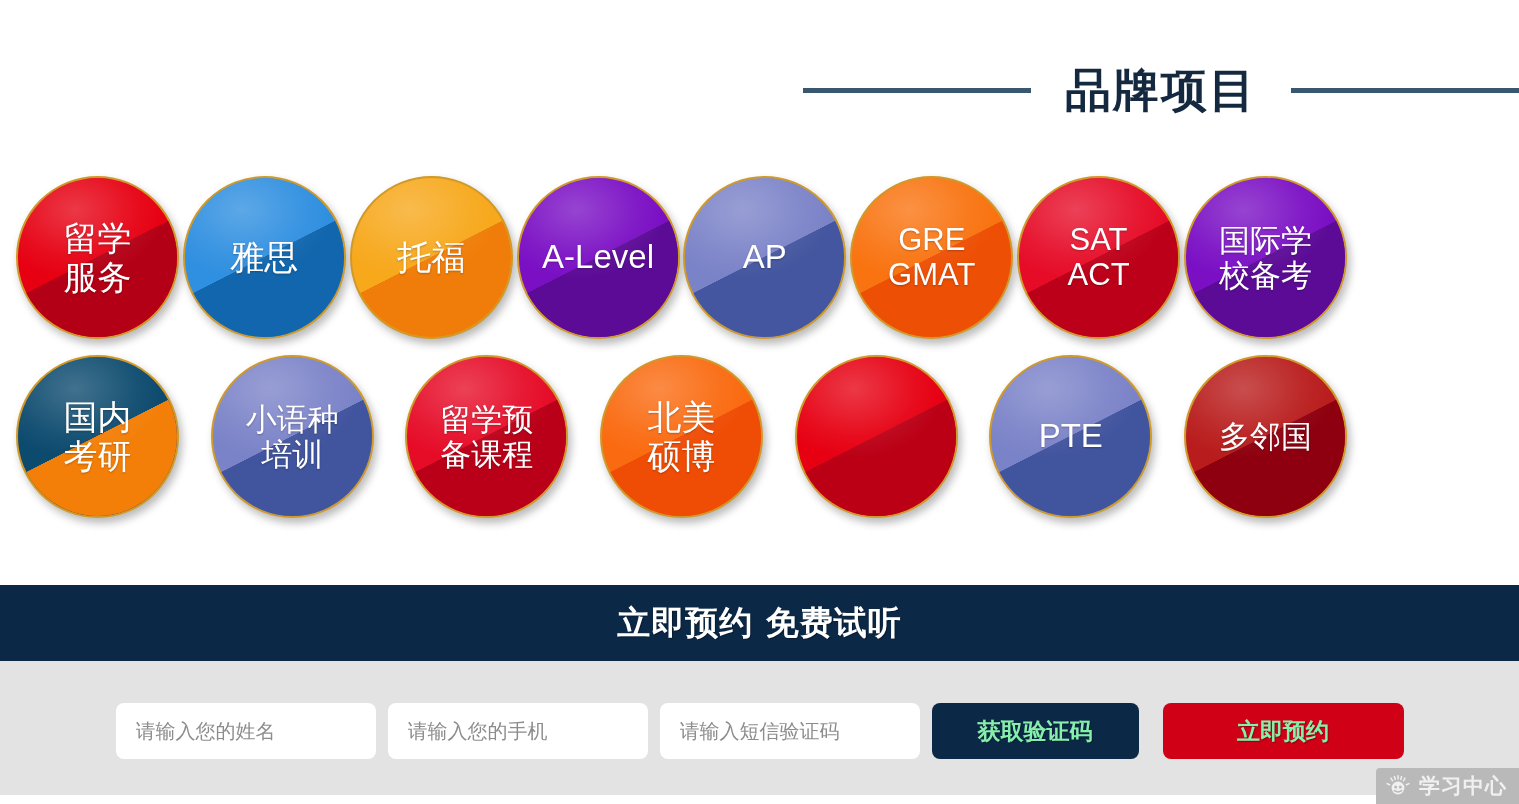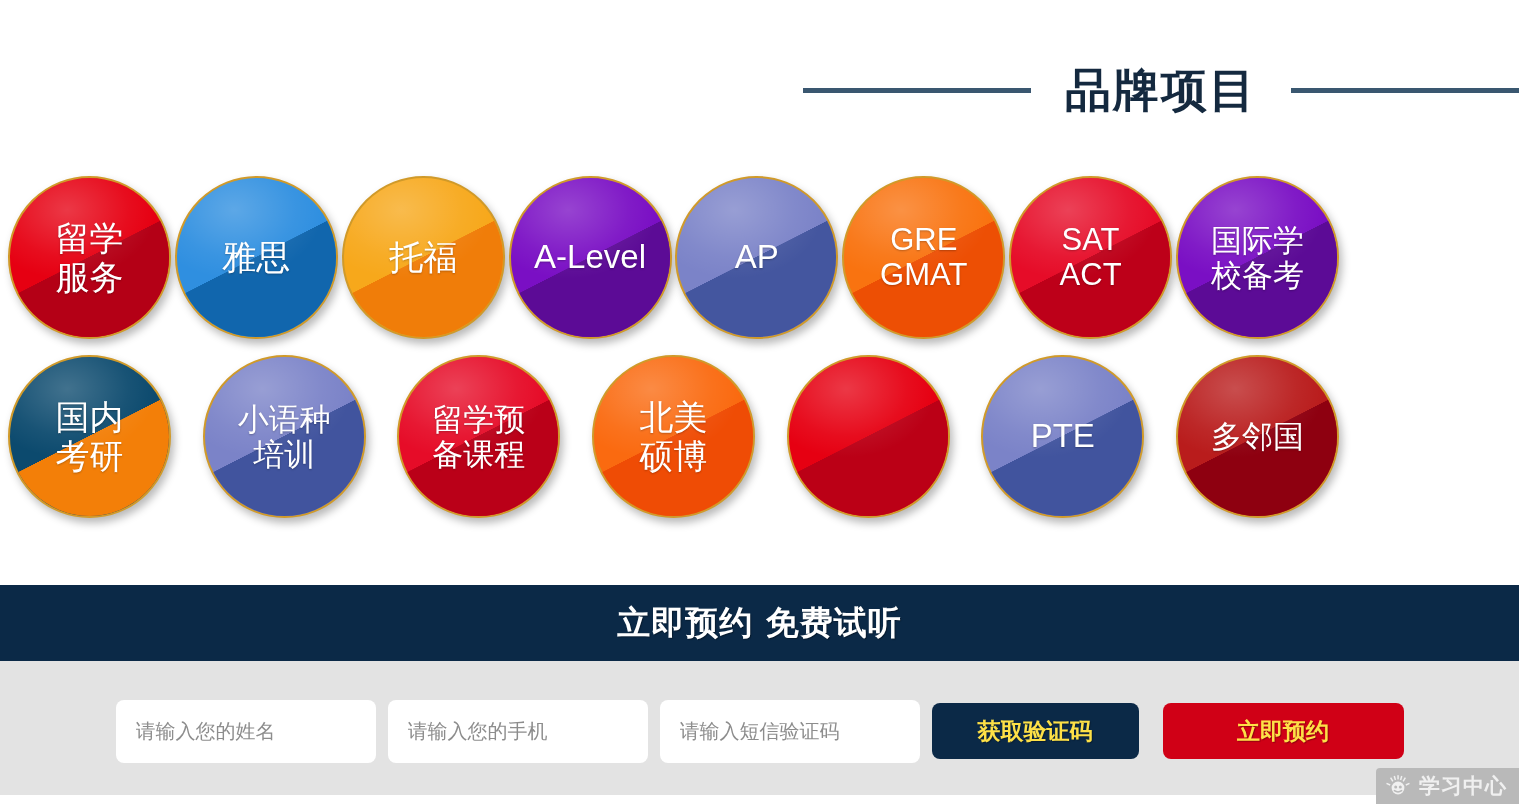--- a/index.html
+++ b/index.html
@@ -20,21 +20,21 @@
   .heading-title {
     font-size: 46px; font-weight: bold; color: #14293f;
     letter-spacing: 2px; line-height: 1.25;
     font-family: "DejaVu Sans", "Liberation Sans", sans-serif;
     text-shadow: 1px 1px 0 rgba(255,255,255,0.9);
     white-space: nowrap;
   }
 
   
   .grid {
-    position: absolute; top: 176px; left: 0; width: 1347px;
+    position: absolute; top: 176px; left: 8px; width: 1347px;
     display: flex; flex-direction: column; gap: 16px;
   }
   .grid-row {
     display: flex; justify-content: space-between;
     padding: 0 8px;
   }
   .bubble {
     position: relative;
     width: 163px; height: 163px;
     border-radius: 50%;
@@ -88,30 +88,30 @@
   }
 
   
   .form-strip {
     position: absolute; left: 0; top: 661px; width: 1519px; height: 134px;
     background: #e3e3e3;
     display: flex; align-items: center; justify-content: center; gap: 12px;
     padding-top: 6px;
   }
   .form-input {
-    width: 260px; height: 63px;
+    width: 260px; height: 56px;
     background: #ffffff; border: none; border-radius: 8px;
     font-size: 20px; color: #3a3a3a; padding: 0 20px;
     font-family: "DejaVu Sans", "Liberation Sans", sans-serif;
     outline: none;
   }
   .form-input::placeholder { color: #8d8d8d; }
   .btn {
     height: 56px; border: none; border-radius: 8px; cursor: pointer;
-    font-size: 23px; font-weight: bold; color: #fde047;
+    font-size: 23px; font-weight: bold; color: #86efac;
     font-family: "DejaVu Sans", "Liberation Sans", sans-serif;
     padding: 0 24px; white-space: nowrap;
     text-shadow: 1px 1px 1px rgba(0,0,0,0.3);
   }
   .btn-code { background: #0b2947; width: 207px; }
   .btn-submit { background: #d00016; width: 241px; margin-left: 12px; }
 
   
   .watermark {
     position: absolute; right: 0px; bottom: 0px;

